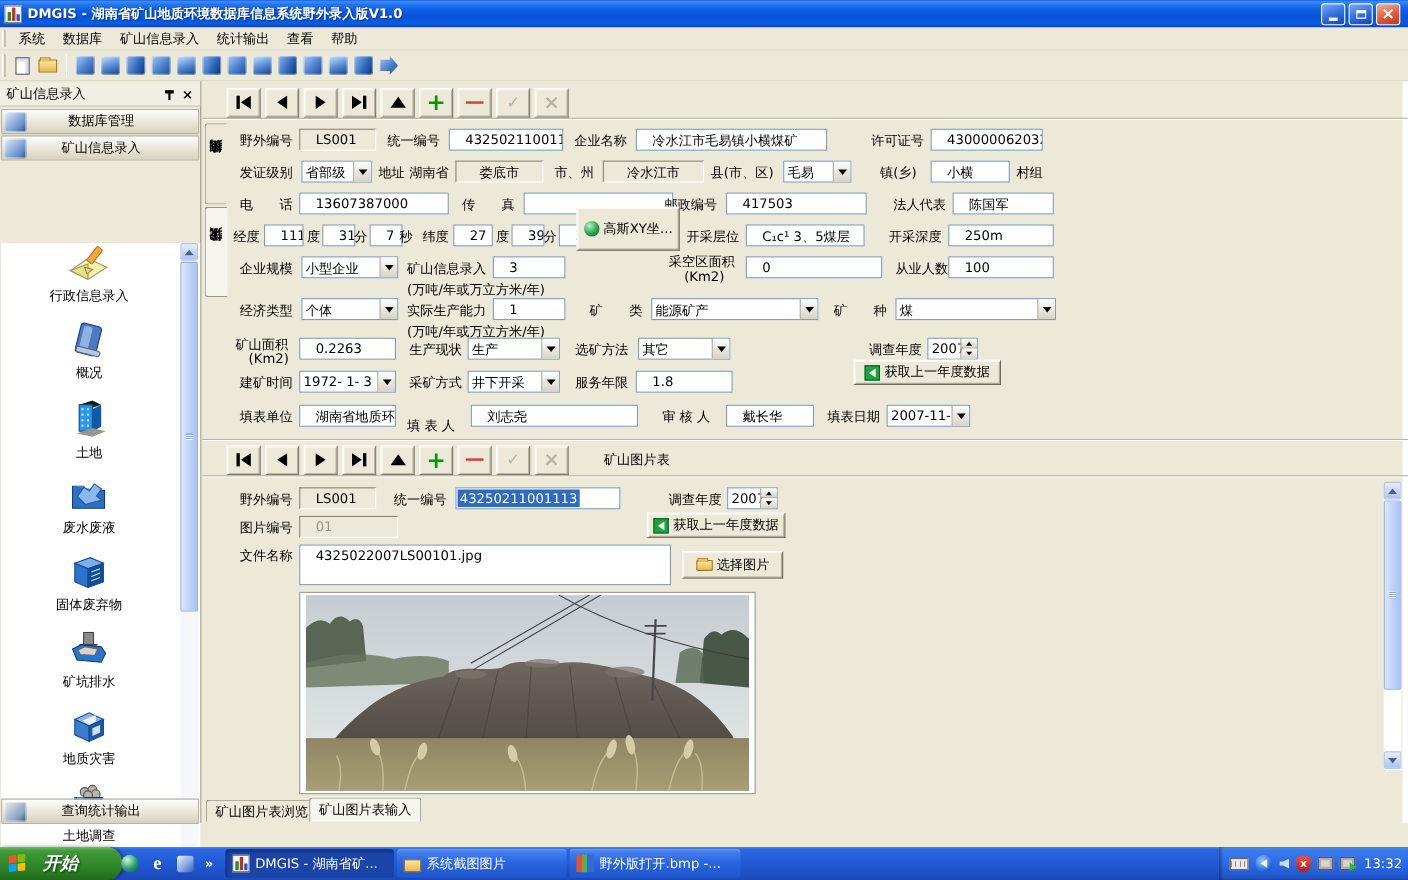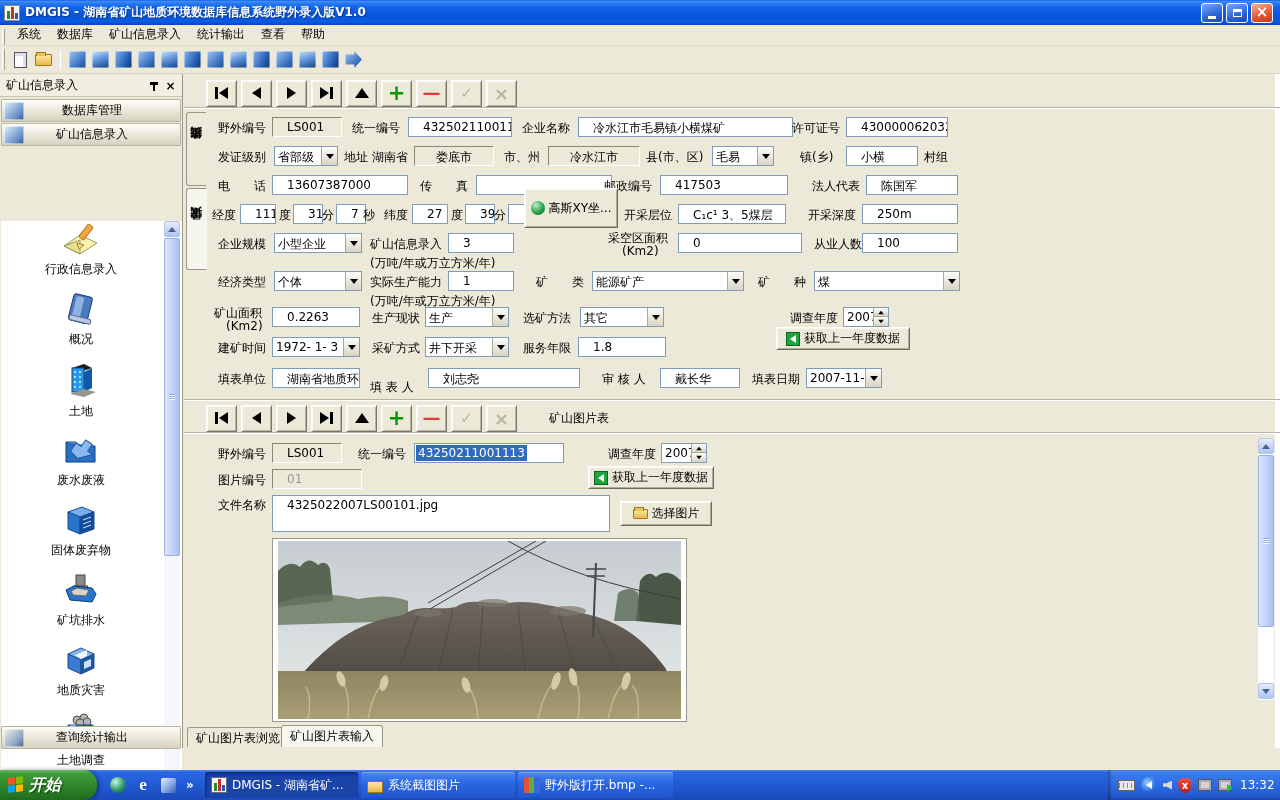--- a/index.html
+++ b/index.html
@@ -12,21 +12,21 @@
 .apptitle{color:#fff;font-weight:bold;font-size:12px;margin-left:5px;text-shadow:1px 1px 1px #0a3a8c;white-space:nowrap}
 .appicon{width:16px;height:16px;margin-left:4px;background:#f8f8f4;border:1px solid #888;display:flex;align-items:flex-end;justify-content:center;gap:1px;padding:1px}
 .appicon i{display:block;width:3px}
 .winbtn{position:absolute;top:3px;width:22px;height:20px;border:1px solid #fff;border-radius:3px;display:flex;align-items:center;justify-content:center;color:#fff;font-weight:bold}
 .winbtn.min{left:1201px;background:linear-gradient(160deg,#7aa8f8,#2a66d8 60%,#1a48b0)}
 .winbtn.res{left:1226px;background:linear-gradient(160deg,#7aa8f8,#2a66d8 60%,#1a48b0)}
 .winbtn.cls{left:1251px;background:linear-gradient(160deg,#f8b094,#e25b38 55%,#c03818)}
 .glyph-min{width:8px;height:3px;background:#fff;margin-top:9px}
 .glyph-res{width:9px;height:8px;border:1px solid #fff;border-top:3px solid #fff}
 
-.menubar{position:absolute;left:0;top:25px;width:1280px;height:21px;background:#ece9d8;display:flex;align-items:flex-end;border-bottom:1px solid #e0dcc8}
+.menubar{position:absolute;left:0;top:25px;width:1280px;height:21px;background:#ece9d8;display:flex;align-items:center;border-bottom:1px solid #e0dcc8}
 .grip{width:3px;height:80%;margin:0 4px 0 2px;border-left:1px solid #fff;border-right:1px solid #a8a48f}
 .menuitem{padding:2px 8px;cursor:default}
 .toolbar{position:absolute;left:0;top:46px;width:1280px;height:28px;background:#ece9d8;display:flex;align-items:center;border-bottom:1px solid #d8d4c0}
 .tsep{width:1px;height:20px;background:#a8a48f;border-right:1px solid #fff;margin:0 5px}
 .tbtn{width:23px;height:23px;display:flex;align-items:center;justify-content:center}
 .icon-newdoc{width:13px;height:16px;background:#fff;border:1px solid #556;box-shadow:inset -3px 3px 0 #dde}
 .icon-folder{width:17px;height:12px;background:linear-gradient(#ffe9a0,#e8b84c);border:1px solid #a07818;border-radius:1px;position:relative}
 .icon-folder:before{content:"";position:absolute;left:0;top:-3px;width:8px;height:3px;background:#e8c05c;border:1px solid #a07818;border-bottom:none;border-radius:1px 1px 0 0}
 .ti{width:17px;height:17px;border-radius:2px;background:linear-gradient(135deg,#a8c8f0 0%,#4a80cc 55%,#1c4a90 100%);box-shadow:inset 0 0 0 1px rgba(255,255,255,.4)}
 .ti.v2{background:linear-gradient(160deg,#cfe2f8 0%,#5a90d8 50%,#163e80 100%)}
@@ -105,21 +105,21 @@
 .btab{position:absolute;height:20px;padding:2px 8px 0;background:#ece9d8;border:1px solid #9a968a;border-bottom:none;border-radius:3px 3px 0 0}
 .btab.active{background:#f6f5ee;height:22px;top:725px;z-index:2}
 
 .statusbar{position:absolute;left:0;top:748px;width:1280px;height:22px;background:#ece9d8;border-top:1px solid #fff}
 .spanel{position:absolute;top:4px;height:16px;border:1px solid;border-color:#8a8678 #fff #fff #8a8678}
 .sgrip{position:absolute;right:1px;bottom:1px;width:12px;height:12px;
  background:repeating-linear-gradient(135deg,transparent 0 3px,#a8a48f 3px 5px)}
 
 .taskbar{position:absolute;left:0;top:770px;width:1280px;height:30px;
  background:linear-gradient(180deg,#4b86f2 0%,#2a66e2 8%,#2158d2 55%,#1b49b8 100%)}
-.startbtn{position:absolute;left:0;top:0;height:30px;width:97px;border-radius:0 14px 14px 0;display:flex;align-items:center;gap:5px;padding-left:8px;
+.startbtn{position:absolute;left:0;top:0;height:30px;width:111px;border-radius:0 14px 14px 0;display:flex;align-items:center;gap:15px;padding-left:8px;
  background:linear-gradient(180deg,#70b86a 0%,#3f9c3a 12%,#2e8429 60%,#1f6a1c 100%);box-shadow:2px 0 4px rgba(0,0,0,.4)}
 .startlabel{color:#fff;font-weight:bold;font-style:italic;font-size:16px;text-shadow:1px 1px 2px #0c3c0c}
 .flag{width:16px;height:16px;display:grid;grid-template-columns:7px 7px;grid-template-rows:7px 7px;gap:1px;transform:skewY(-6deg)}
 .flag i{border-radius:1px}
 .ql{position:absolute;top:5px;width:20px;height:20px;display:flex;align-items:center;justify-content:center}
 .qicon1{width:16px;height:16px;border-radius:50%;background:radial-gradient(circle at 35% 30%,#c8f8e0,#2a9868 55%,#0c5838)}
 .qicon2{color:#fff;font-size:17px;font-weight:bold;font-family:"Liberation Serif",serif;text-shadow:0 0 2px #1a4ab0}
 .qicon3{width:15px;height:15px;background:linear-gradient(135deg,#eaf2ff,#89a8e8 55%,#3a5cb0);border-radius:2px}
 .chev{color:#fff;font-weight:bold}
 .taskbtn{position:absolute;top:2px;height:26px;border-radius:3px;display:flex;align-items:center;gap:5px;padding:0 6px;color:#fff;overflow:hidden;white-space:nowrap;
@@ -412,21 +412,21 @@
     <div class="formline" style="top:33px"></div>
 
     <div class="vtab" style="top:38px;height:74px"><span>按表格浏览</span></div>
     <div class="vtab active" style="top:114px;height:82px"><span>按记录输入</span></div>
 
     <span class="flabel" style="left:34px;top:46px">野外编号</span>
     <div class="tbox sunk" style="left:88px;top:43px;width:70px"><span>LS001</span></div>
     <span class="flabel" style="left:168px;top:46px">统一编号</span>
     <div class="tbox" style="left:224px;top:43px;width:104px"><span>43250211001113</span></div>
     <span class="flabel" style="left:338px;top:46px">企业名称</span>
-    <div class="tbox" style="left:394px;top:43px;width:215px"><span>冷水江市毛易镇小横煤矿</span></div>
+    <div class="tbox" style="left:394px;top:43px;width:174px"><span>冷水江市毛易镇小横煤矿</span></div>
     <span class="flabel" style="left:608px;top:46px">许可证号</span>
     <div class="tbox" style="left:662px;top:43px;width:102px"><span>4300000620321</span></div>
 
     <span class="flabel" style="left:34px;top:75px">发证级别</span>
     <div class="dd" style="left:90px;top:72px;width:64px">
         <span class="val">省部级</span>
         <div class="dbtn">
           <div class="tr-dn-s"></div>
         </div>
       </div>

